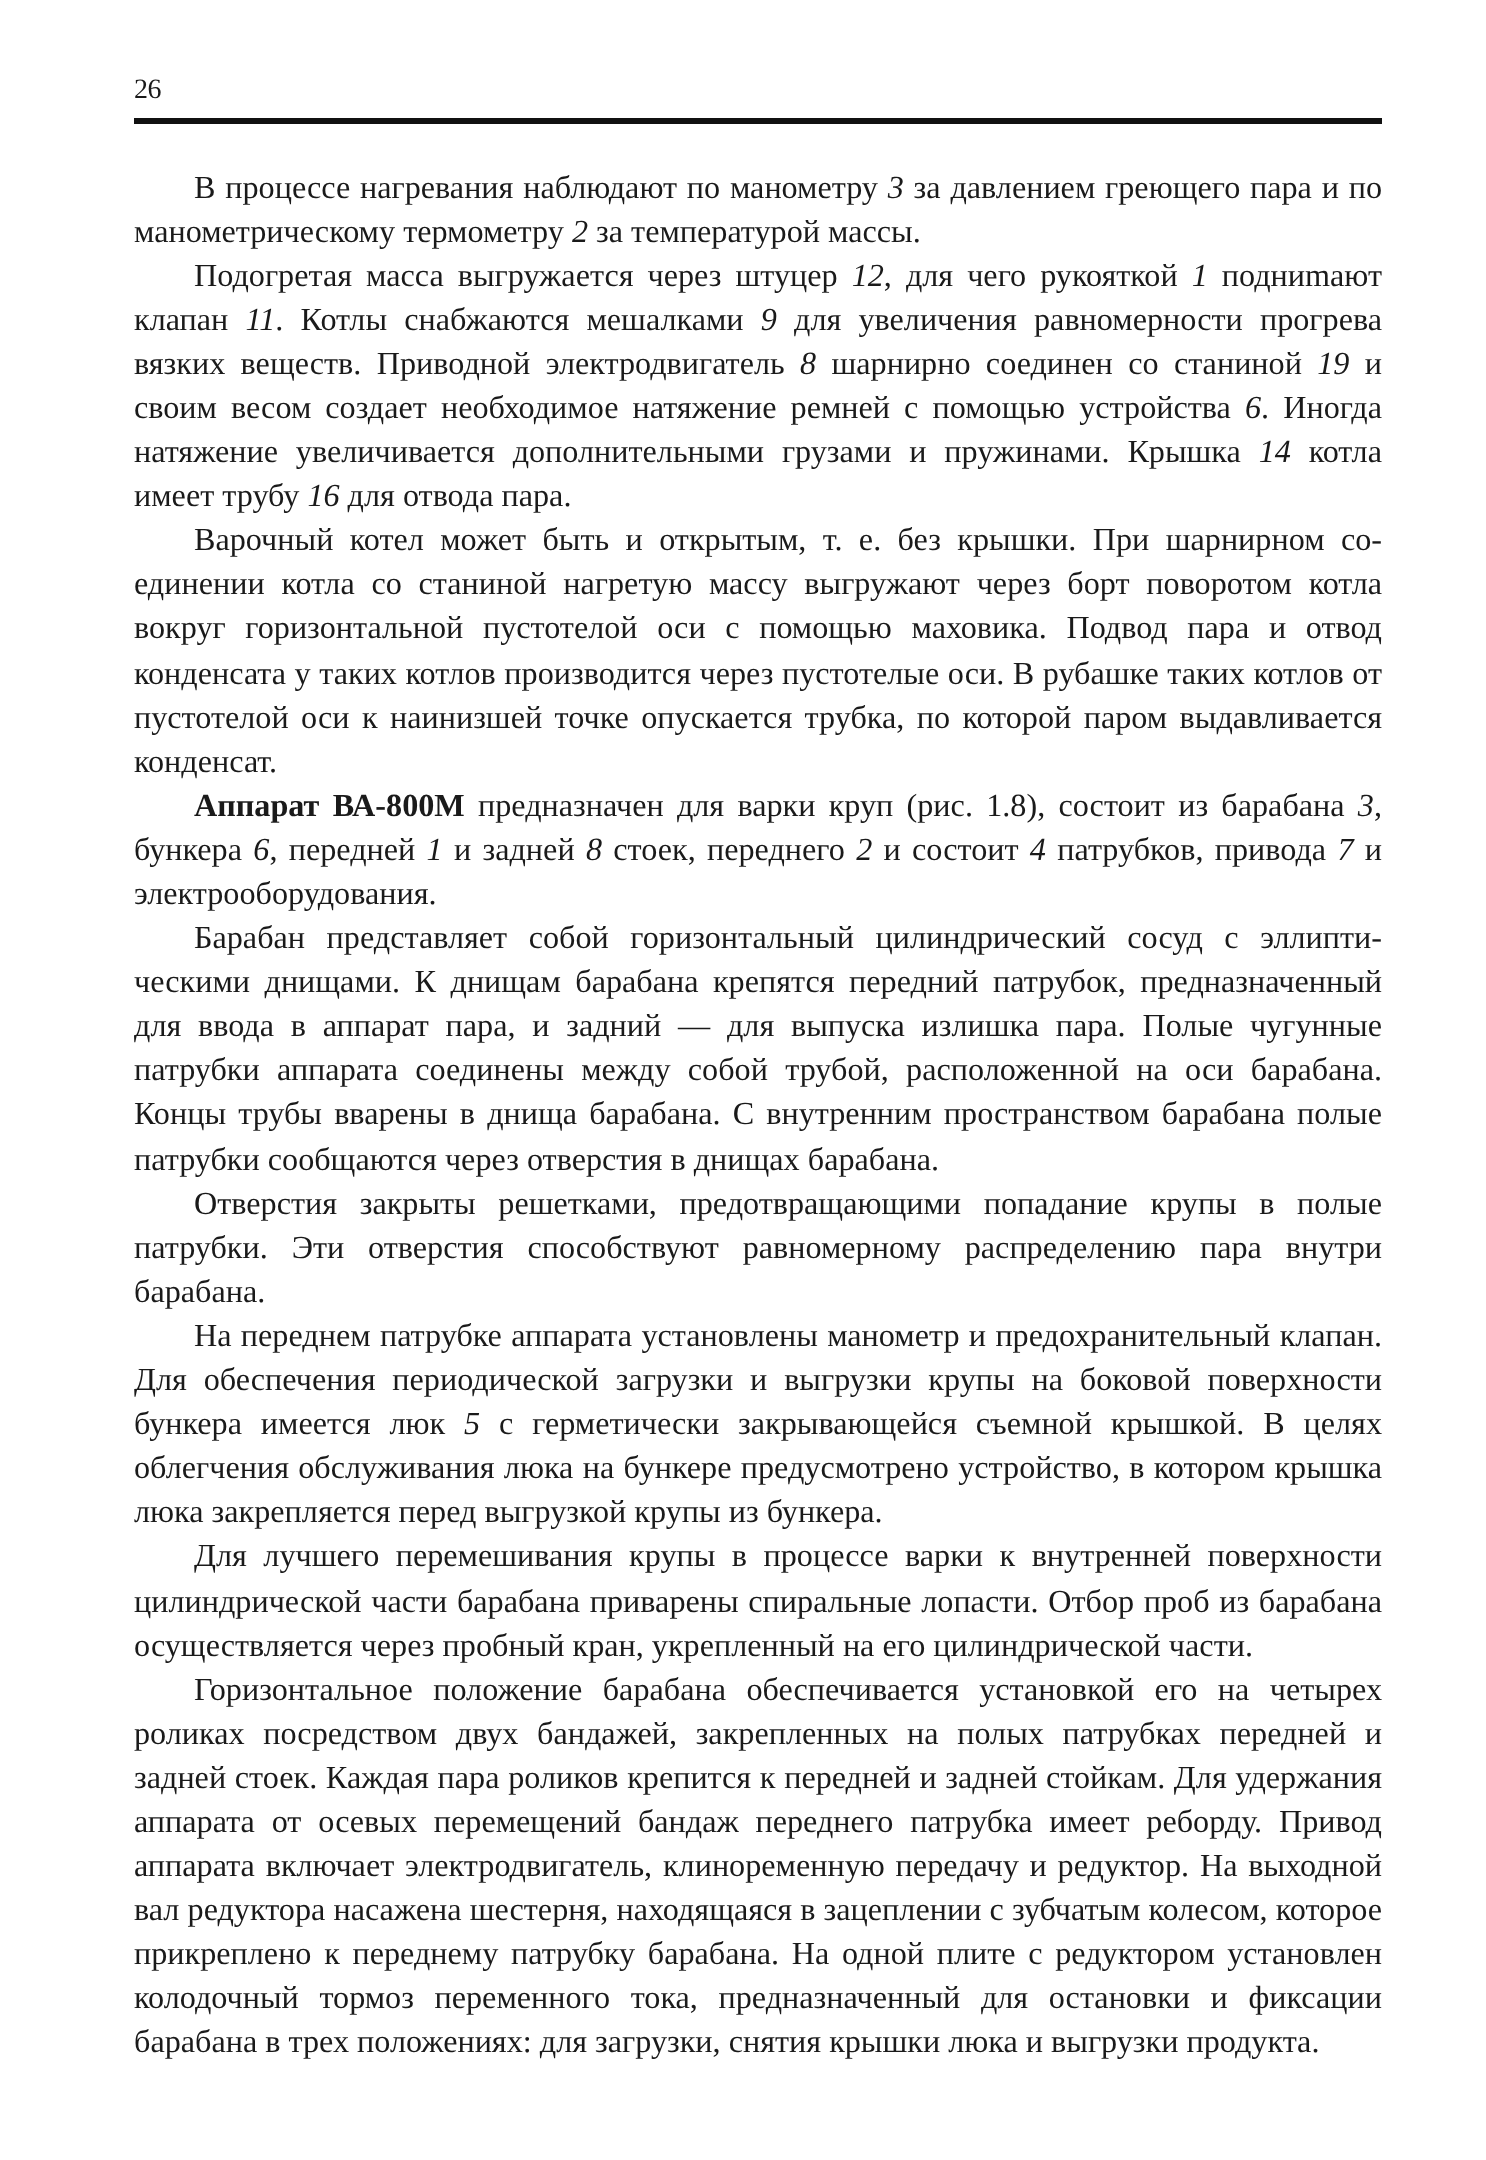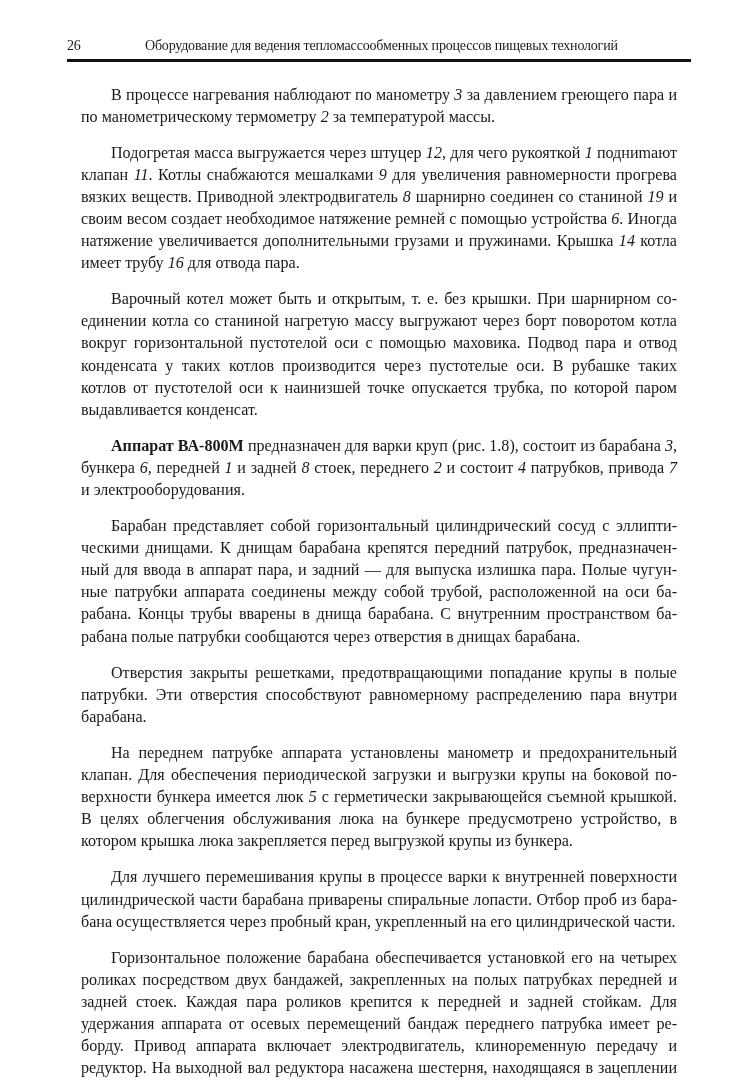--- a/index.html
+++ b/index.html
@@ -4,31 +4,30 @@
 <style>
   html, body { margin: 0; padding: 0; background: #ffffff; }
   body { width: 743px; height: 1080px; position: relative; overflow: hidden; }
   .page { position: absolute; left: 67px; top: 38px; width: 624px; color: #1a1a1a;
           font-family: "Liberation Serif", "DejaVu Serif", serif; }
   .header { display: flex; align-items: baseline; font-size: 14px; height: 18px; letter-spacing: -0.2px; gap: 20px; }
   .header .num { width: 58px; }
   .header .title { flex: 1; white-space: nowrap; }
   .rule { height: 2.5px; background: #111; margin-top: 3px; }
   .body { margin-top: 22px; font-size: 16.1px; line-height: 22.1px; text-align: justify; hyphens: manual; }
-  .body p { margin: 14px; text-indent: 30px; }
+  .body p { margin: 0; text-indent: 30px; }
   .body b { font-weight: bold; }
   .body i { font-style: italic; }
 </style>
 </head>
 <body>
 
 <div class="page">
   <div class="header">
     <span class="num">26</span>
-    <span class="title">Оборудование для ведения тепломассообменных процессов пищевых технологий</span>
   </div>
   <div class="rule"></div>
   <div class="body" id="body">
       <p><span>В процессе нагревания наблюдают по манометру </span><i>3</i><span> за давлением греющего пара и по манометрическому термометру </span><i>2</i><span> за температурой массы.</span></p>
       <p><span>Подогретая масса выгружается через штуцер </span><i>12</i><span>, для чего рукояткой </span><i>1</i><span> подни­mают клапан </span><i>11</i><span>. Котлы снабжаются мешалками </span><i>9</i><span> для увеличения равномерности прогрева вязких веществ. Приводной электродвигатель </span><i>8</i><span> шарнирно соединен со станиной </span><i>19</i><span> и своим весом создает необходимое натяжение ремней с помощью уст­ройства </span><i>6</i><span>. Иногда натяжение увеличивается дополнительными грузами и пружина­ми. Крышка </span><i>14</i><span> котла имеет трубу </span><i>16</i><span> для отвода пара.</span></p>
       <p><span>Варочный котел может быть и открытым, т. е. без крышки. При шарнирном со­единении котла со станиной нагретую массу выгружают через борт поворотом котла вокруг горизонтальной пустотелой оси с помощью маховика. Подвод пара и отвод конденсата у таких котлов производится через пустотелые оси. В рубашке таких котлов от пустотелой оси к наинизшей точке опускается трубка, по которой паром выдавливается конденсат.</span></p>
       <p><b>Аппарат ВА-800М</b><span> предназначен для варки круп (рис. 1.8), состоит из бараба­на </span><i>3</i><span>, бункера </span><i>6</i><span>, передней </span><i>1</i><span> и задней </span><i>8</i><span> стоек, переднего </span><i>2</i><span> и состоит </span><i>4</i><span> патрубков, привода </span><i>7</i><span> и электрооборудования.</span></p>
       <p><span>Барабан представляет собой горизонтальный цилиндрический сосуд с эллипти­ческими днищами. К днищам барабана крепятся передний патрубок, предназначен­ный для ввода в аппарат пара, и задний — для выпуска излишка пара. Полые чугун­ные патрубки аппарата соединены между собой трубой, расположенной на оси ба­рабана. Концы трубы вварены в днища барабана. С внутренним пространством ба­рабана полые патрубки сообщаются через отверстия в днищах барабана.</span></p>
       <p><span>Отверстия закрыты решетками, предотвращающими попадание крупы в полые патрубки. Эти отверстия способствуют равномерному распределению пара внутри барабана.</span></p>
       <p><span>На переднем патрубке аппарата установлены манометр и предохранительный клапан. Для обеспечения периодической загрузки и выгрузки крупы на боковой по­верхности бункера имеется люк </span><i>5</i><span> с герметически закрывающейся съемной крыш­кой. В целях облегчения обслуживания люка на бункере предусмотрено устройство, в котором крышка люка закрепляется перед выгрузкой крупы из бункера.</span></p>

